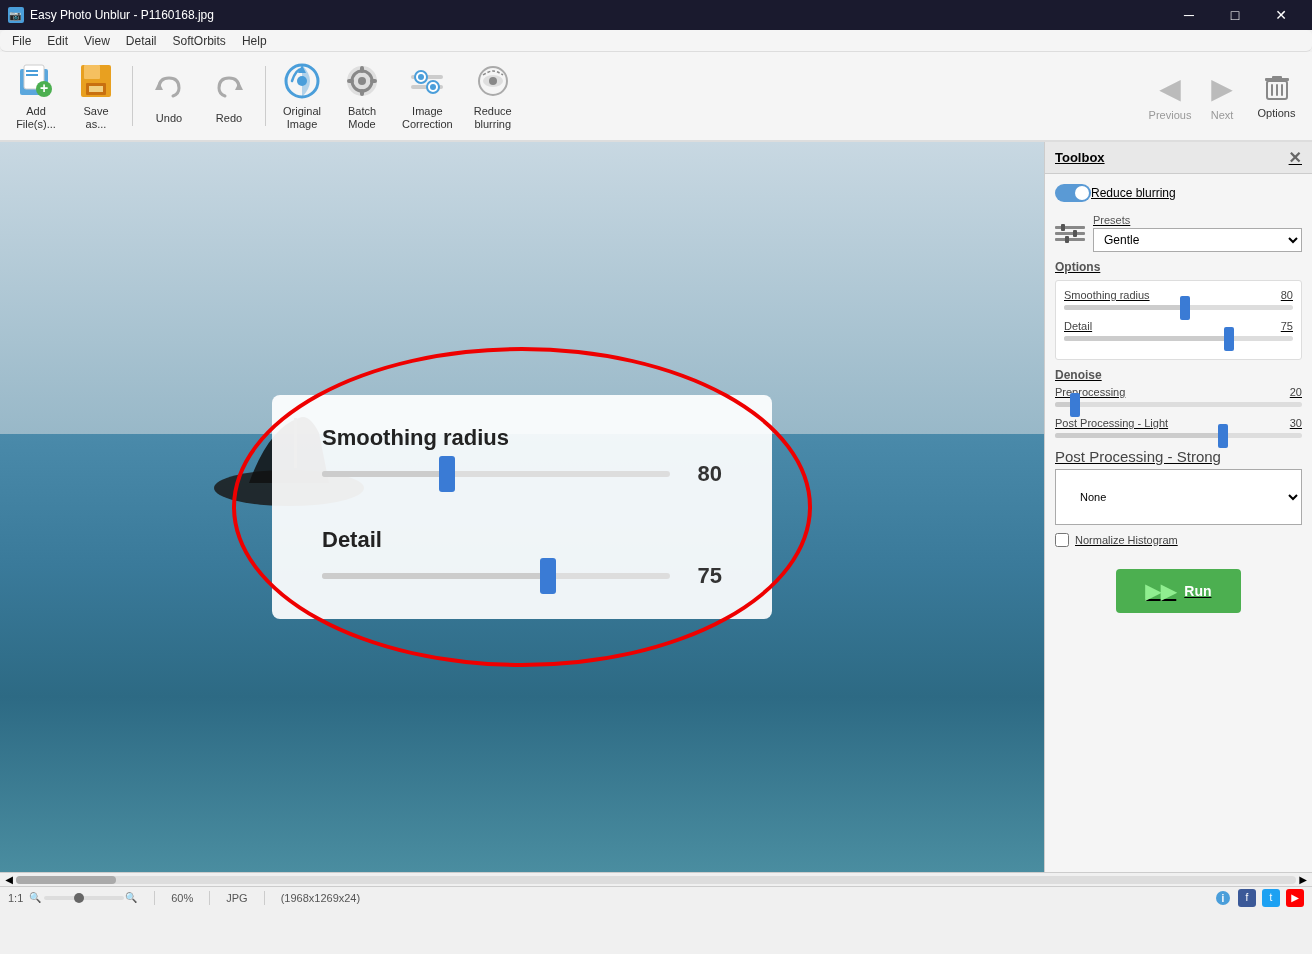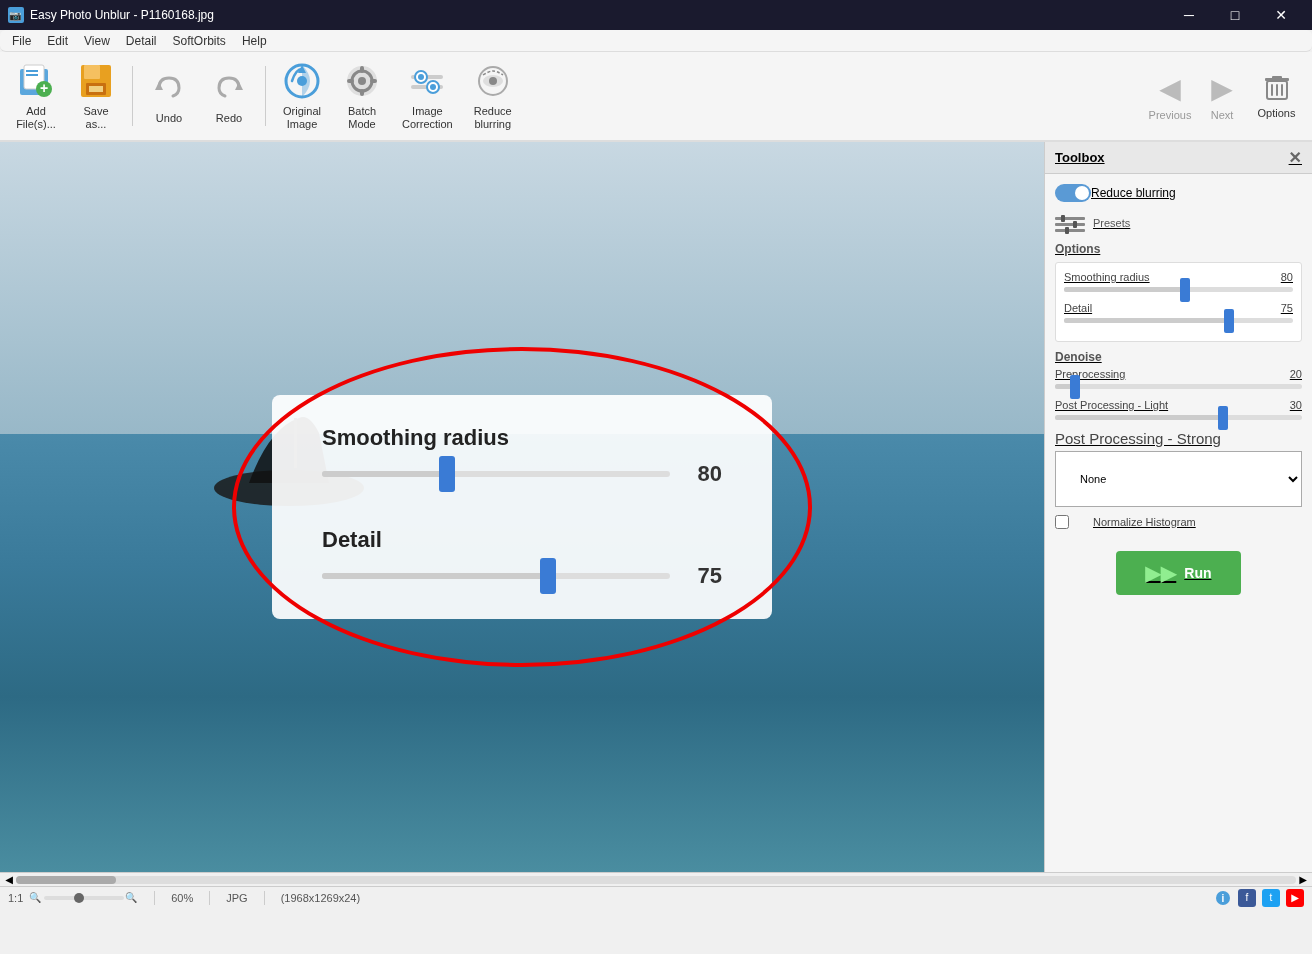--- a/index.html
+++ b/index.html
@@ -284,21 +284,21 @@
       transform: translateY(-50%);
       width: 10px;
       height: 24px;
       background: #3a7bd5;
       border-radius: 2px;
       cursor: pointer;
     }
 
     .denoise-label { font-size: 12px; font-weight: bold; color: #555; margin: 8px 0 4px; }
 
-    .checkbox-row { display: flex; align-items: center; gap: 24px; margin: 8px 0; }
+    .checkbox-row { display: flex; align-items: center; gap: 6px; margin: 8px 0; }
     .checkbox-row input[type=checkbox] { width: 14px; height: 14px; }
     .checkbox-row label { font-size: 11px; color: #444; }
 
     .run-btn {
       background: #4caf50;
       color: white;
       border: none;
       padding: 10px 30px;
       font-size: 14px;
       font-weight: bold;
@@ -576,20 +576,26 @@
         <svg width="30" height="20" viewBox="0 0 30 20">
           <rect x="0" y="3" width="30" height="3" rx="1" fill="#888"></rect>
           <rect x="0" y="9" width="30" height="3" rx="1" fill="#888"></rect>
           <rect x="0" y="15" width="30" height="3" rx="1" fill="#888"></rect>
           <rect x="6" y="1" width="4" height="7" rx="1" fill="#555"></rect>
           <rect x="18" y="7" width="4" height="7" rx="1" fill="#555"></rect>
           <rect x="10" y="13" width="4" height="7" rx="1" fill="#555"></rect>
         </svg>
         <div style="flex:1;">
           <div style="font-size:11px; color:#555; margin-bottom:2px;">Presets</div>
+          <select style="width:100%;">
+            <option>Gentle</option>
+            <option>Moderate</option>
+            <option>Strong</option>
+            <option>Custom</option>
+          </select>
         </div>
       </div>
 
       <div class="options-label">Options</div>
 
       <div class="options-block">
 
         <div class="toolbox-slider-row">
           <div class="toolbox-slider-label">
             <span>Smoothing radius</span>

